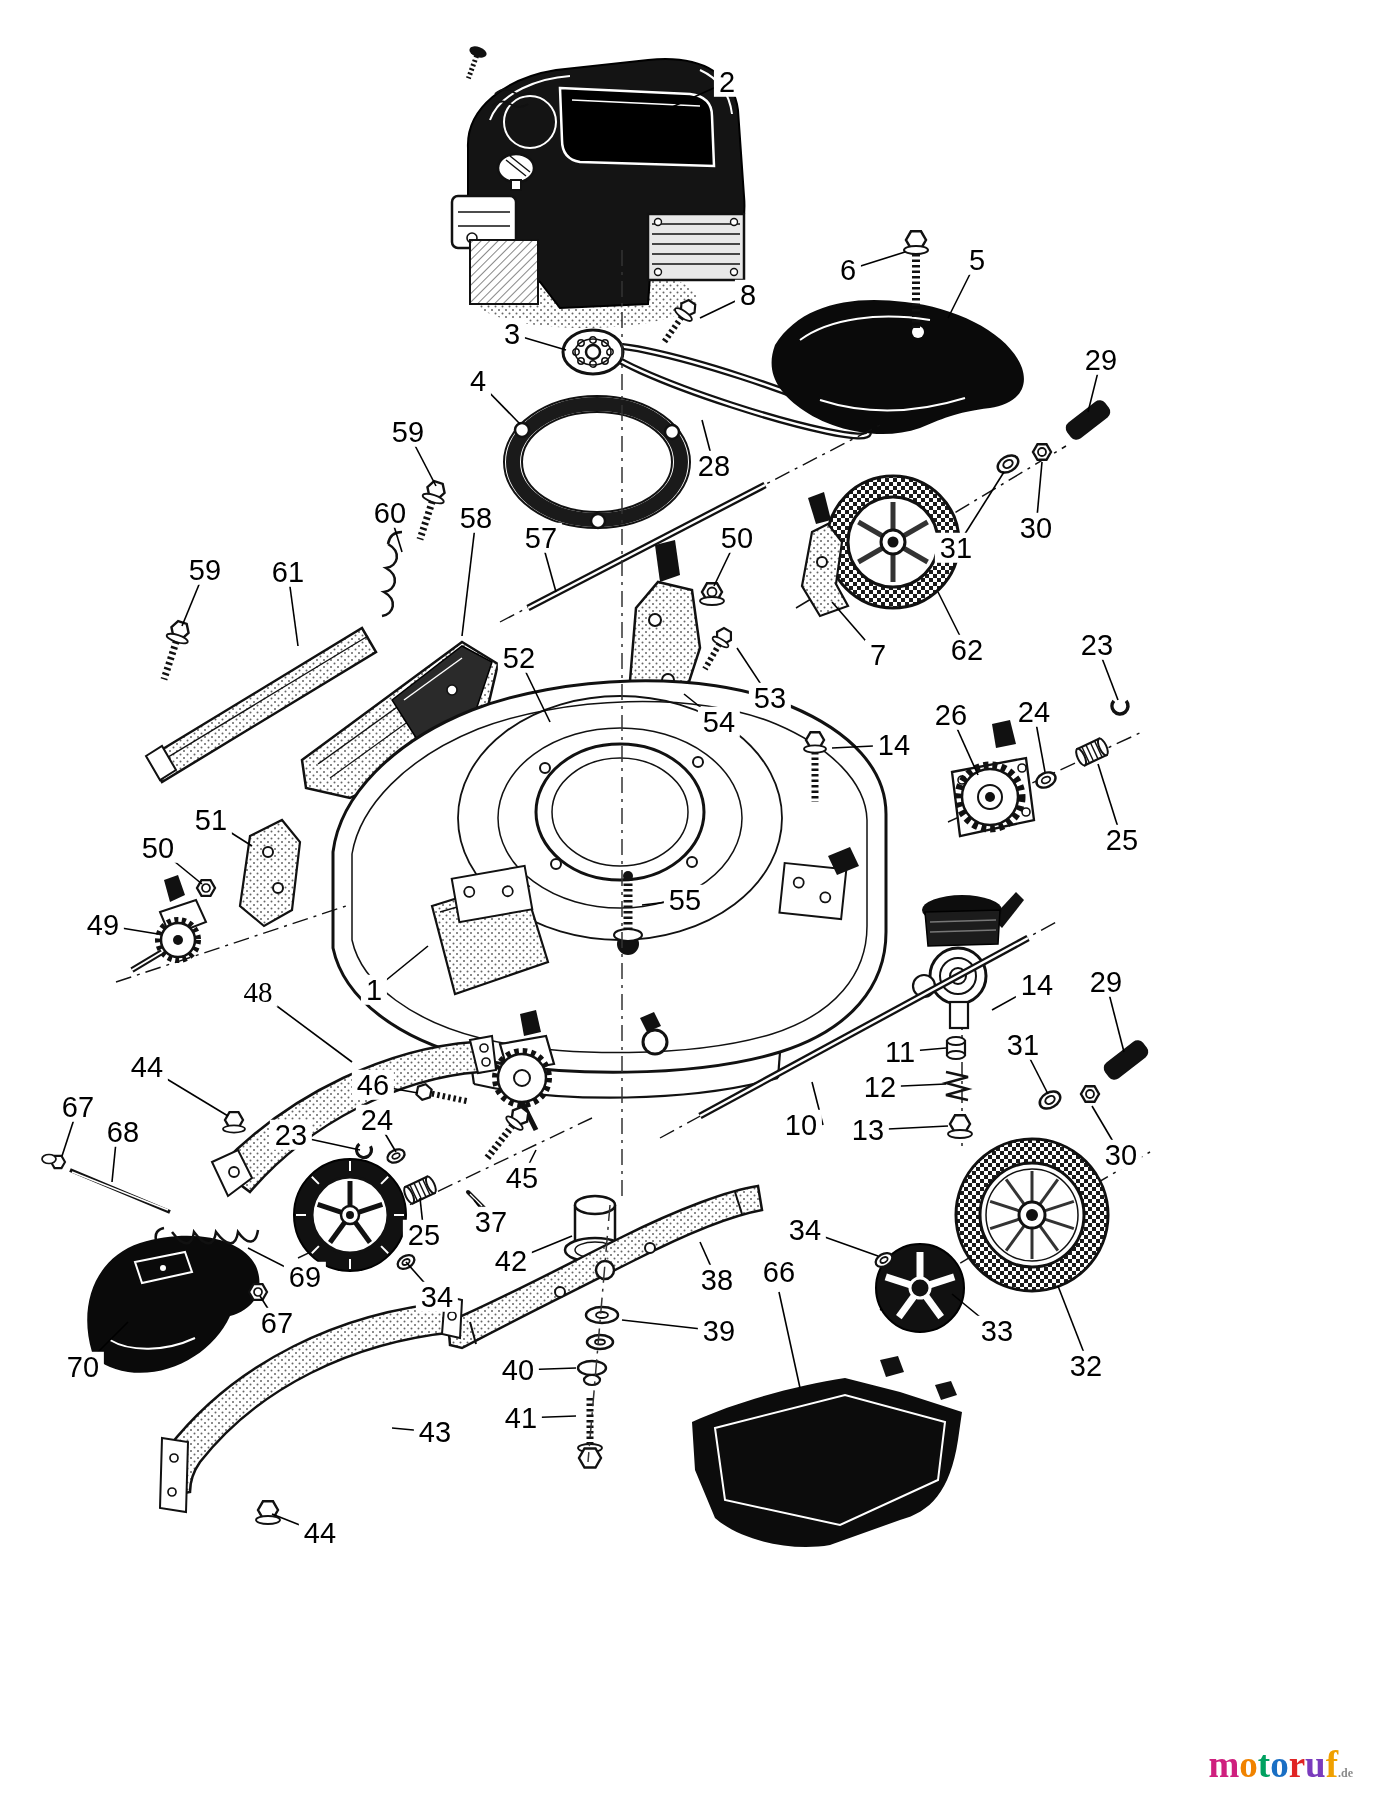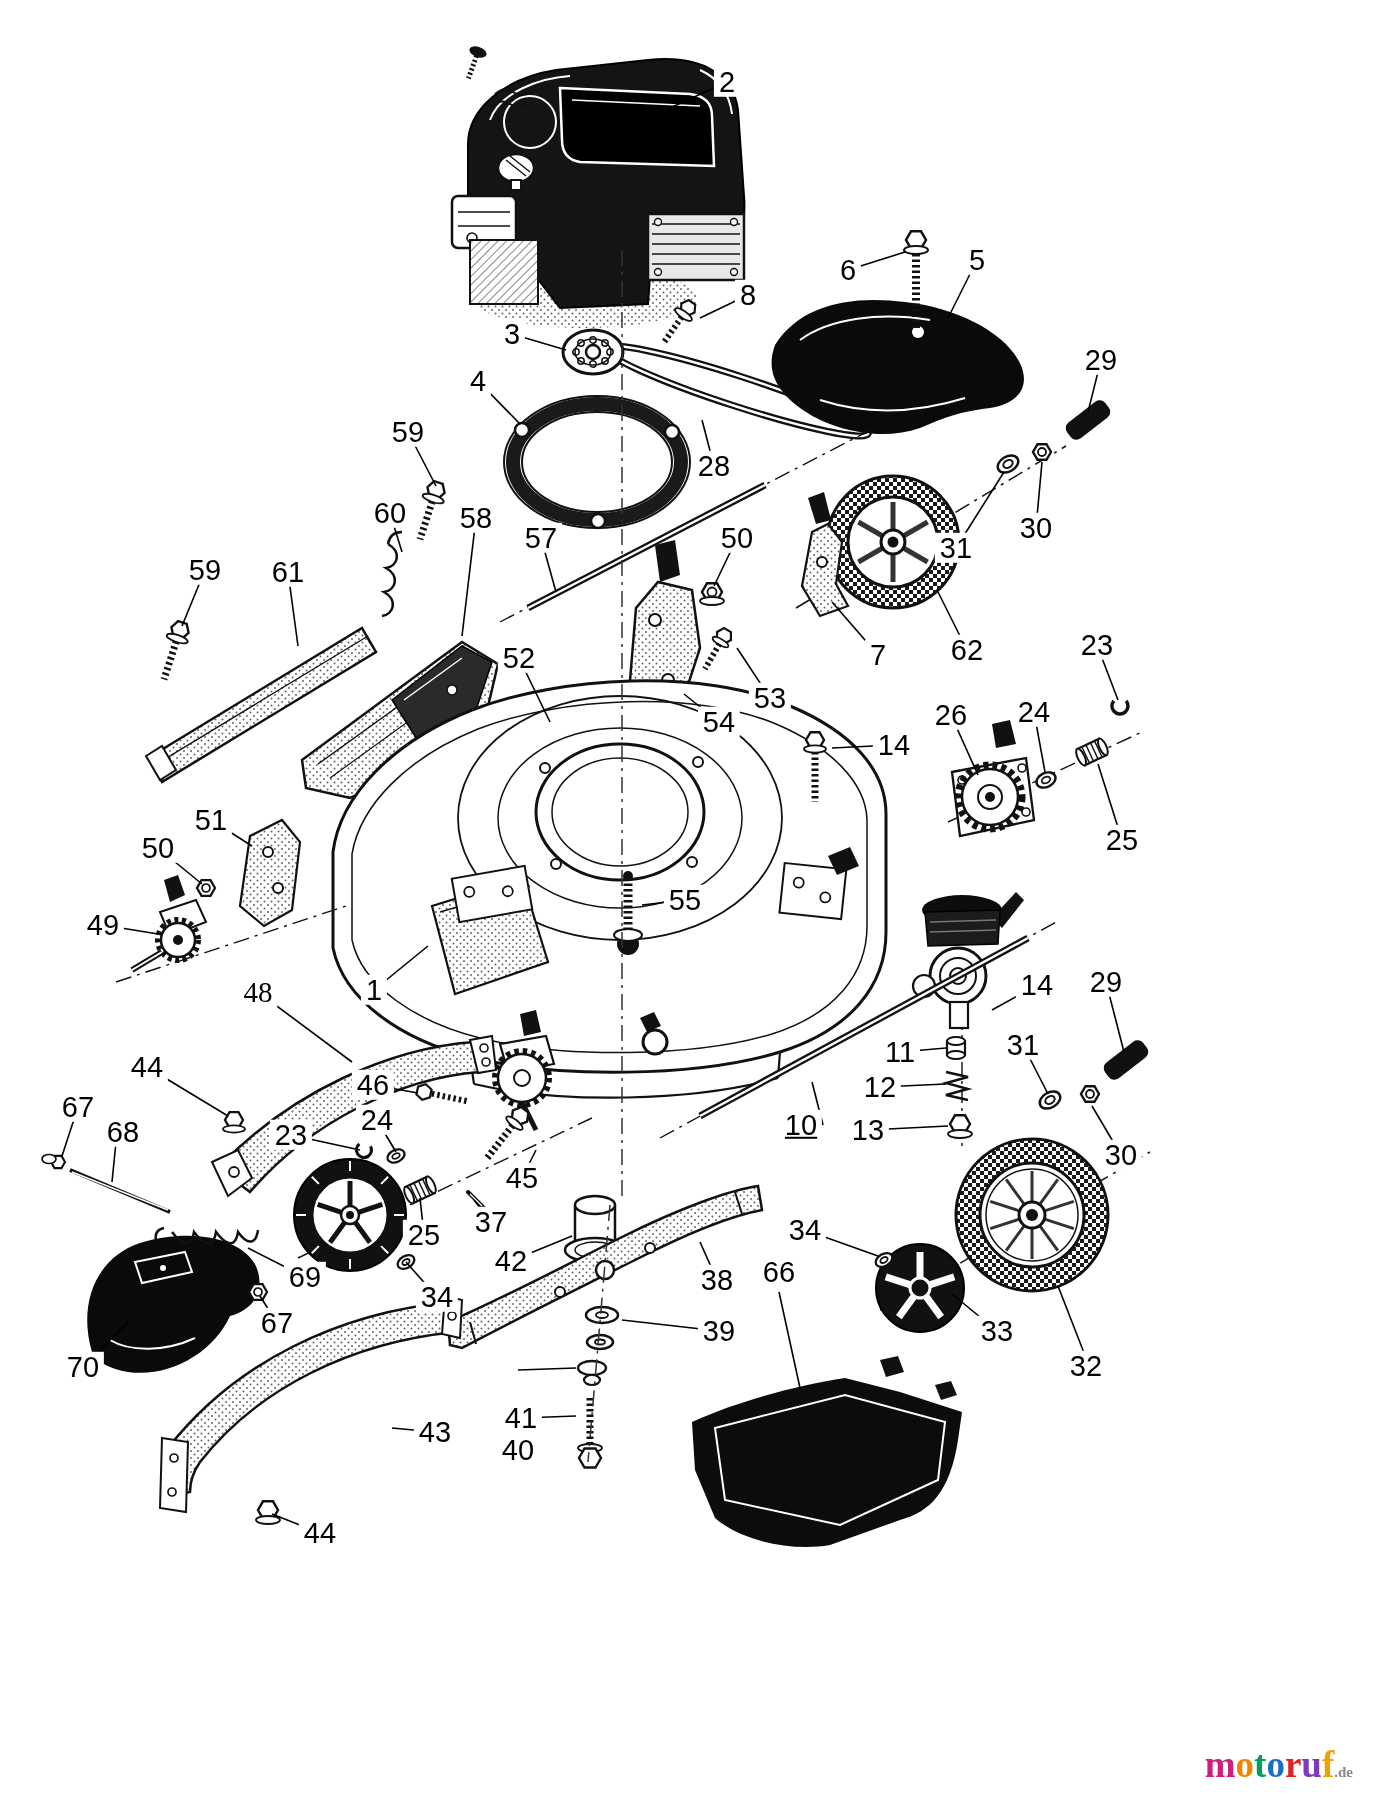--- a/index.html
+++ b/index.html
@@ -13,21 +13,21 @@
     position:absolute;transform:translate(-50%,-50%);
     background:#ffffff;padding:0 5px;font-size:29px;line-height:1.05;
     color:#000;white-space:nowrap;
   }
   #wordmark{
     position:absolute;right:24px;bottom:14px;
     font-family:"Liberation Serif",serif;font-weight:700;font-size:37px;
     letter-spacing:0px;
   }
   #wordmark span{display:inline-block;}
-  #wordmark .suffix{font-size:15px;color:#8a8a8a;vertical-align:baseline;}
+  #wordmark .suffix{font-size:12px;color:#8a8a8a;vertical-align:baseline;}
 </style>
 </head>
 <body>
 
 <div id="stage">
 
 <svg id="art" width="1377" height="1800" viewBox="0 0 1377 1800" xmlns="http://www.w3.org/2000/svg">
   <defs>
     <pattern id="tire" width="8" height="8" patternUnits="userSpaceOnUse">
       <rect width="8" height="8" fill="#fff"></rect>
@@ -623,42 +623,42 @@
       <div class="callout" style="left: 685px; top: 900px;">55</div>
       <div class="callout" style="left: 374px; top: 990px;">1</div>
       <div class="callout" style="left: 258px; top: 992px; font-family: Liberation Serif, serif;">48</div>
       <div class="callout" style="left: 1037px; top: 985px;">14</div>
       <div class="callout" style="left: 1106px; top: 982px;">29</div>
       <div class="callout" style="left: 900px; top: 1052px;">11</div>
       <div class="callout" style="left: 1023px; top: 1045px;">31</div>
       <div class="callout" style="left: 147px; top: 1067px;">44</div>
       <div class="callout" style="left: 373px; top: 1085px;">46</div>
       <div class="callout" style="left: 880px; top: 1087px; text-align: right;">12</div>
-      <div class="callout" style="left: 801px; top: 1125px; text-decoration: underline;">10</div>
+      <div class="callout" style="left: 801px; top: 1125px;">10</div>
       <div class="callout" style="left: 868px; top: 1130px;">13</div>
       <div class="callout" style="left: 1121px; top: 1155px;">30</div>
       <div class="callout" style="left: 78px; top: 1107px;">67</div>
       <div class="callout" style="left: 123px; top: 1132px;">68</div>
       <div class="callout" style="left: 291px; top: 1135px;">23</div>
       <div class="callout" style="left: 377px; top: 1120px;">24</div>
       <div class="callout" style="left: 522px; top: 1178px;">45</div>
       <div class="callout" style="left: 491px; top: 1222px;">37</div>
       <div class="callout" style="left: 424px; top: 1235px;">25</div>
       <div class="callout" style="left: 511px; top: 1261px;">42</div>
       <div class="callout" style="left: 717px; top: 1280px;">38</div>
       <div class="callout" style="left: 805px; top: 1230px;">34</div>
       <div class="callout" style="left: 305px; top: 1277px;">69</div>
       <div class="callout" style="left: 277px; top: 1323px;">67</div>
       <div class="callout" style="left: 437px; top: 1297px;">34</div>
       <div class="callout" style="left: 719px; top: 1331px;">39</div>
       <div class="callout" style="left: 779px; top: 1248px; margin-top: 24px;">66</div>
       <div class="callout" style="left: 997px; top: 1331px;">33</div>
       <div class="callout" style="left: 1086px; top: 1366px;">32</div>
       <div class="callout" style="left: 83px; top: 1367px;">70</div>
-      <div class="callout" style="left: 518px; top: 1450px;">40</div>
+      <div class="callout" style="left: 518px; top: 1370px;">40</div>
       <div class="callout" style="left: 521px; top: 1418px;">41</div>
       <div class="callout" style="left: 435px; top: 1432px;">43</div>
       <div class="callout" style="left: 320px; top: 1533px;">44</div>
     </div>
 
 <div id="wordmark">
   <span id="wordmark-letters"><span style="color: rgb(207, 31, 126);">m</span><span style="color: rgb(240, 131, 0);">o</span><span style="color: rgb(0, 161, 96);">t</span><span style="color: rgb(26, 111, 196);">o</span><span style="color: rgb(224, 36, 36);">r</span><span style="color: rgb(122, 59, 189);">u</span><span style="color: rgb(240, 160, 0);">f</span></span><span class="suffix">.de</span>
 </div>
 
 </div>

